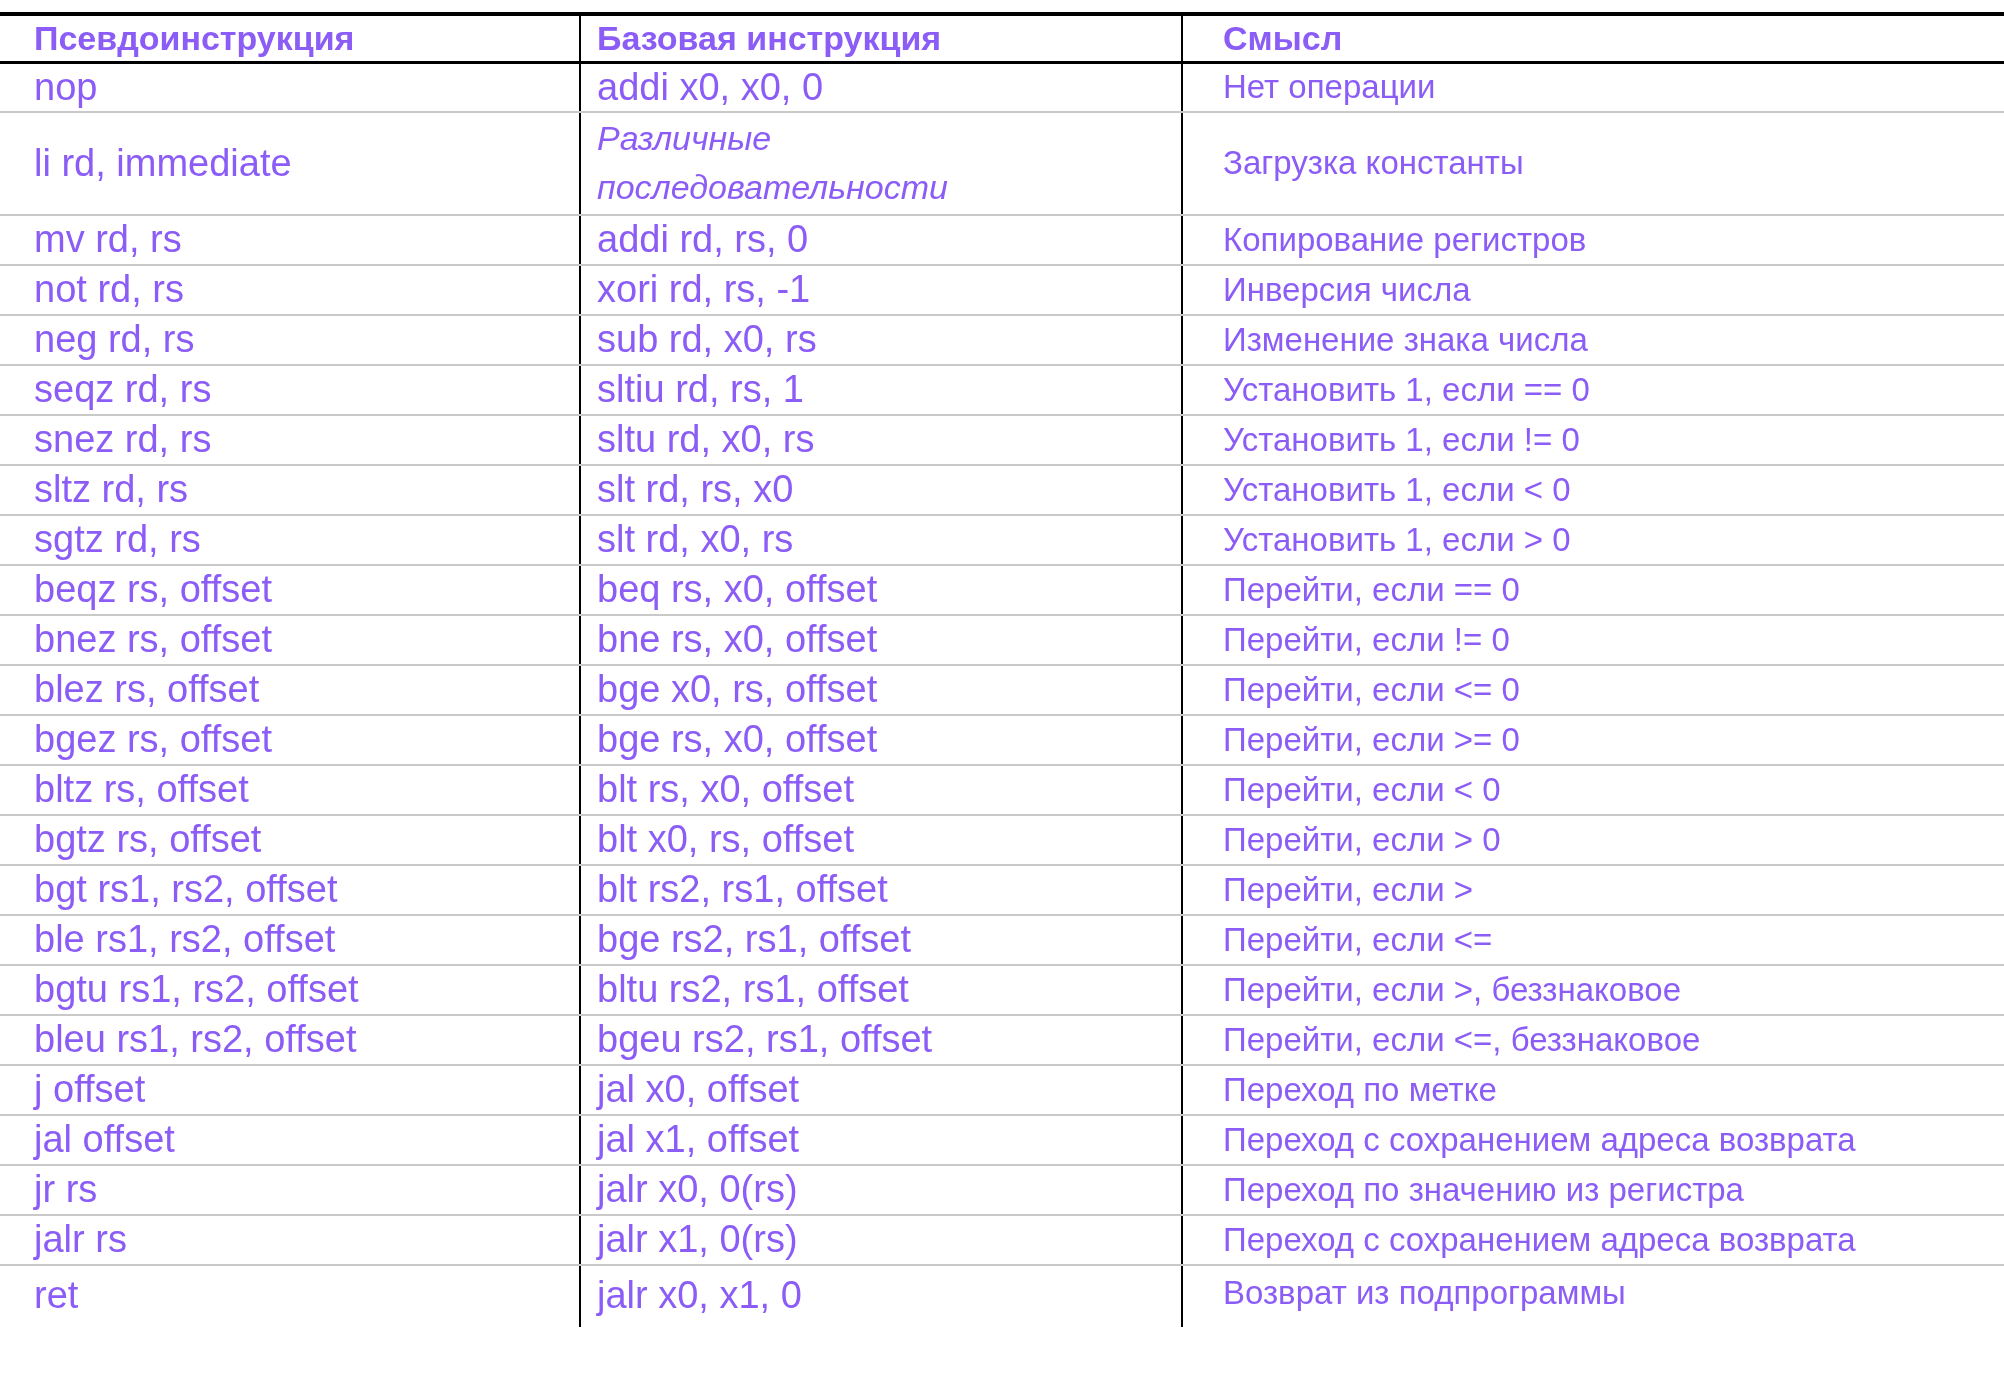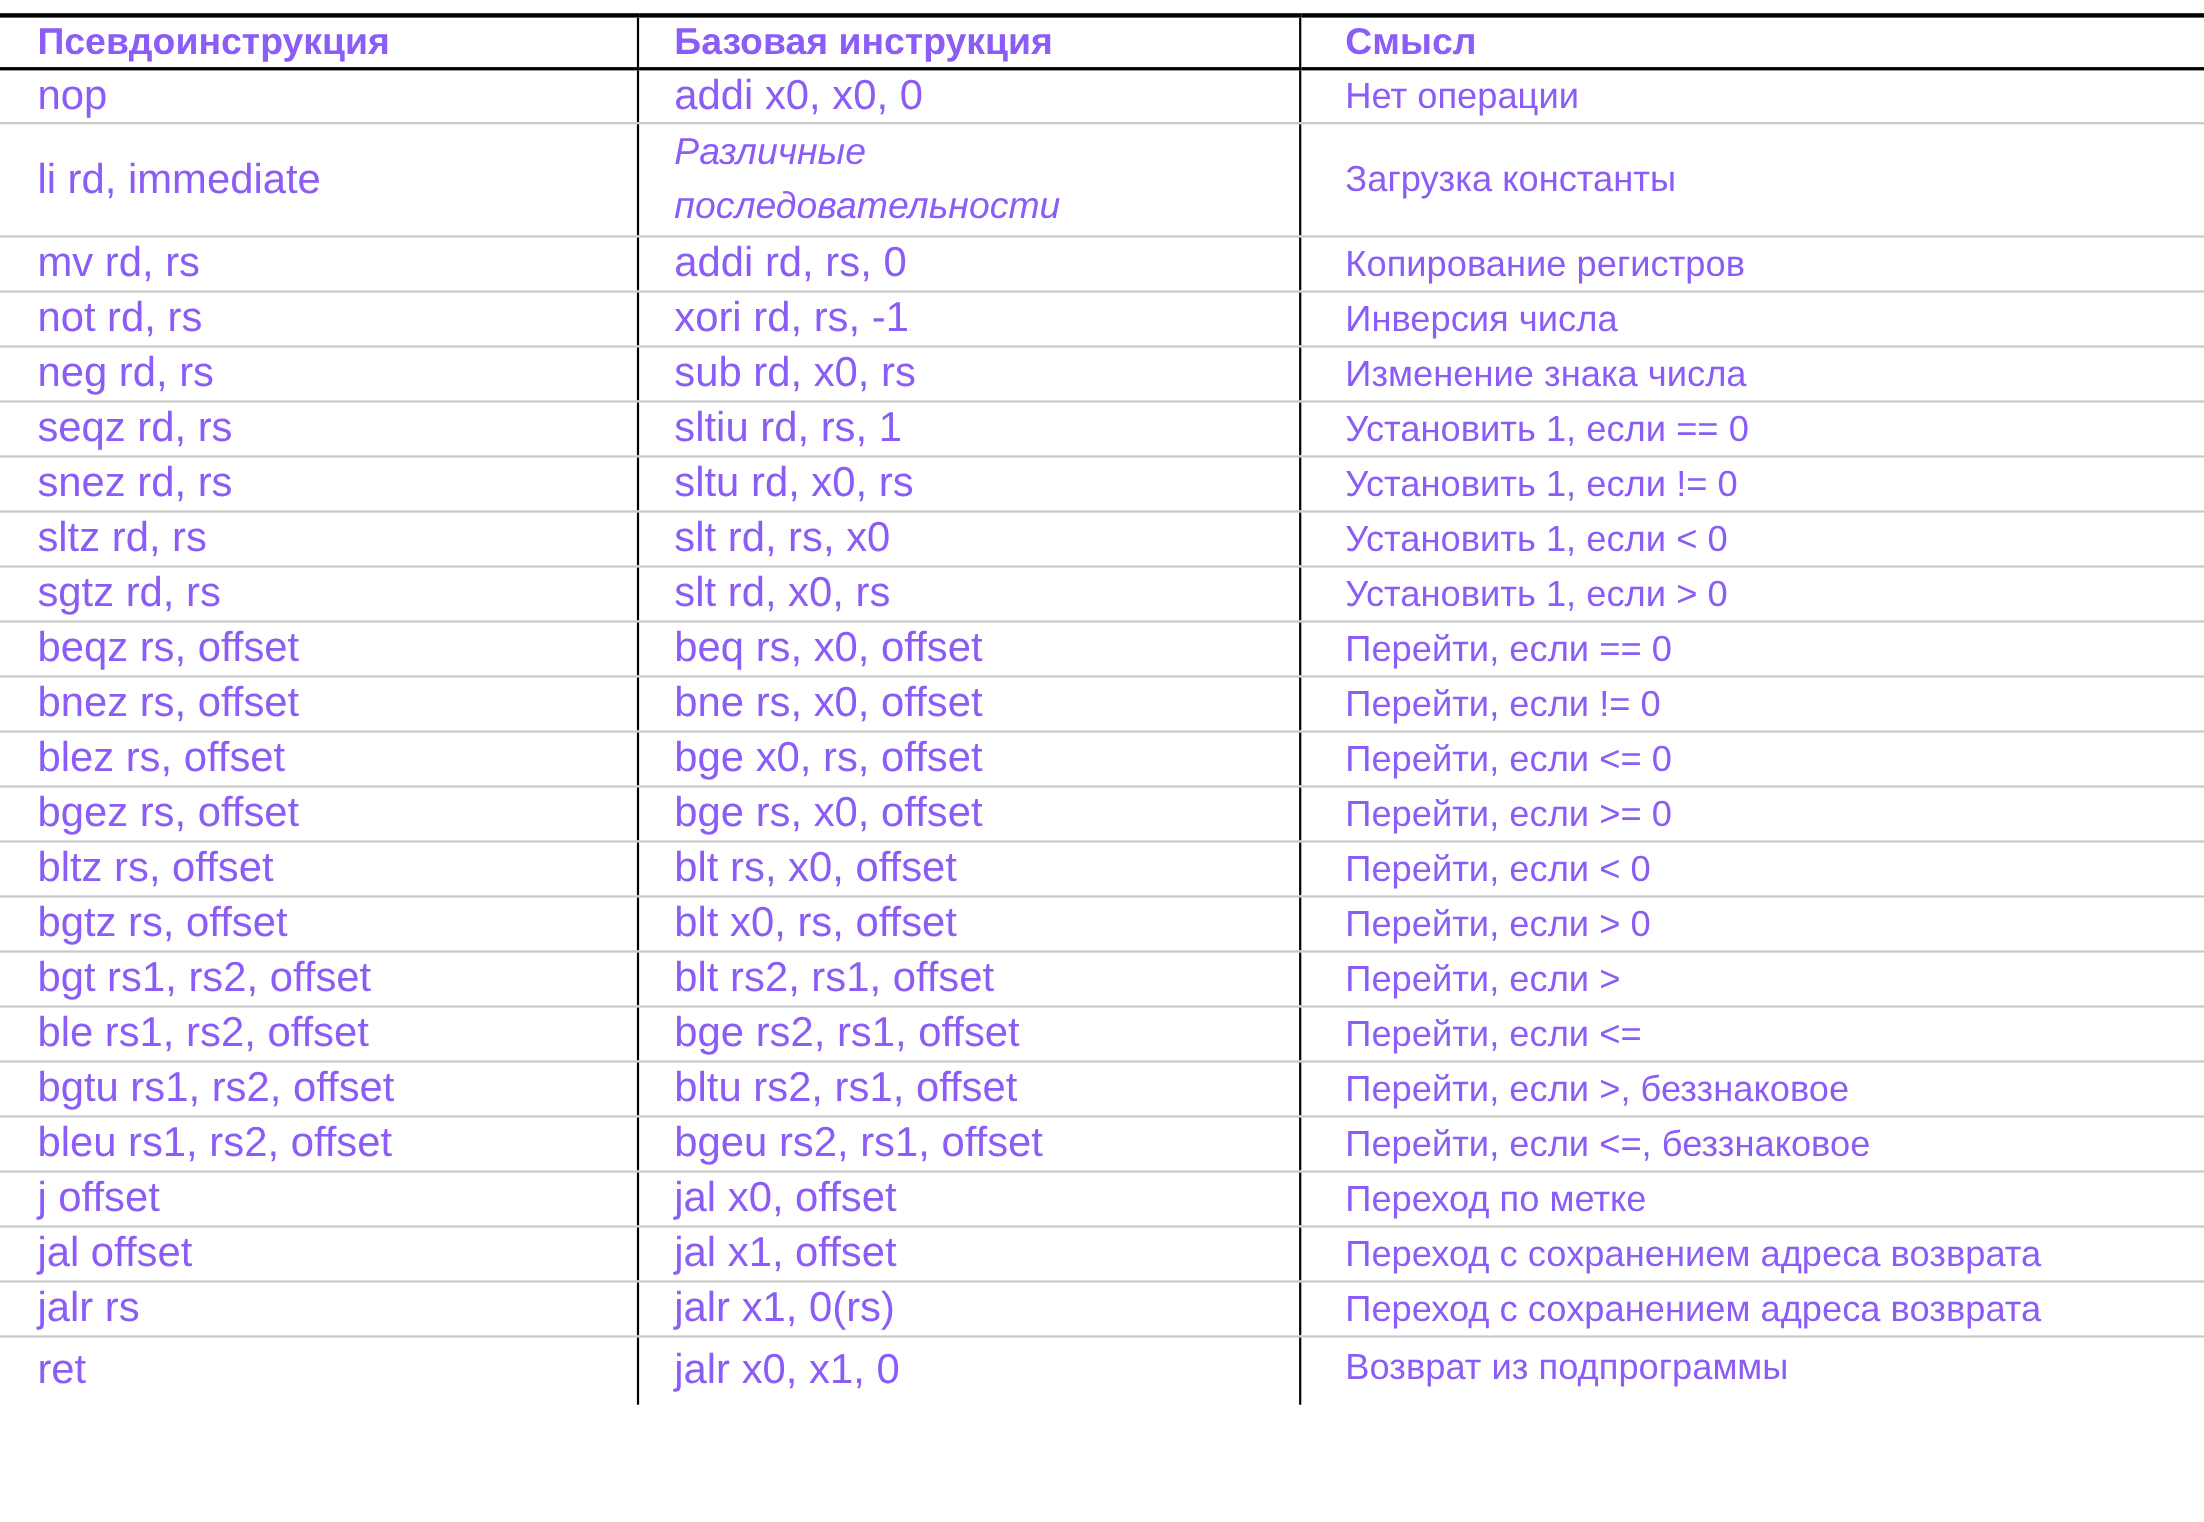--- a/index.html
+++ b/index.html
@@ -30,21 +30,21 @@
   }
   tbody td {
     border-bottom: 2px solid #c9c9c9;
     height: 50px;
     vertical-align: middle;
     box-sizing: border-box;
   }
   tr.row-tall td { height: 102px; }
   tbody tr:last-child td { border-bottom: none; height: 62px; vertical-align: top; padding-top: 8px; margin-top: 36px; }
   .col-pseudo { padding-left: 34px; padding-right: 10px; }
-  .col-base   { padding-left: 32px; padding-right: 10px; border-left: 2px solid #000000; }
+  .col-base   { padding-left: 16px; padding-right: 10px; border-left: 2px solid #000000; }
   .col-meaning{ padding-left: 40px; padding-right: 10px; border-left: 2px solid #000000; }
   .mono {
     font-family: Liberation Sans, sans-serif;
     font-size: 38px;
     white-space: nowrap;
   }
   .sense {
     font-family: "Liberation Sans", sans-serif;
     font-size: 33px;
     white-space: nowrap;
@@ -196,20 +196,25 @@
     <td class="col-base mono">jal x0, offset</td>
     <td class="col-meaning sense">Переход по метке</td>
   </tr>
 
   <tr>
     <td class="col-pseudo mono">jal offset</td>
     <td class="col-base mono">jal x1, offset</td>
     <td class="col-meaning sense">Переход с сохранением адреса возврата</td>
   </tr>
 
+  <tr>
+    <td class="col-pseudo mono">jr rs</td>
+    <td class="col-base mono">jalr x0, 0(rs)</td>
+    <td class="col-meaning sense">Переход по значению из регистра</td>
+  </tr>
 
   <tr>
     <td class="col-pseudo mono">jalr rs</td>
     <td class="col-base mono">jalr x1, 0(rs)</td>
     <td class="col-meaning sense">Переход с сохранением адреса возврата</td>
   </tr>
 
   <tr>
     <td class="col-pseudo mono">ret</td>
     <td class="col-base mono">jalr x0, x1, 0</td>

